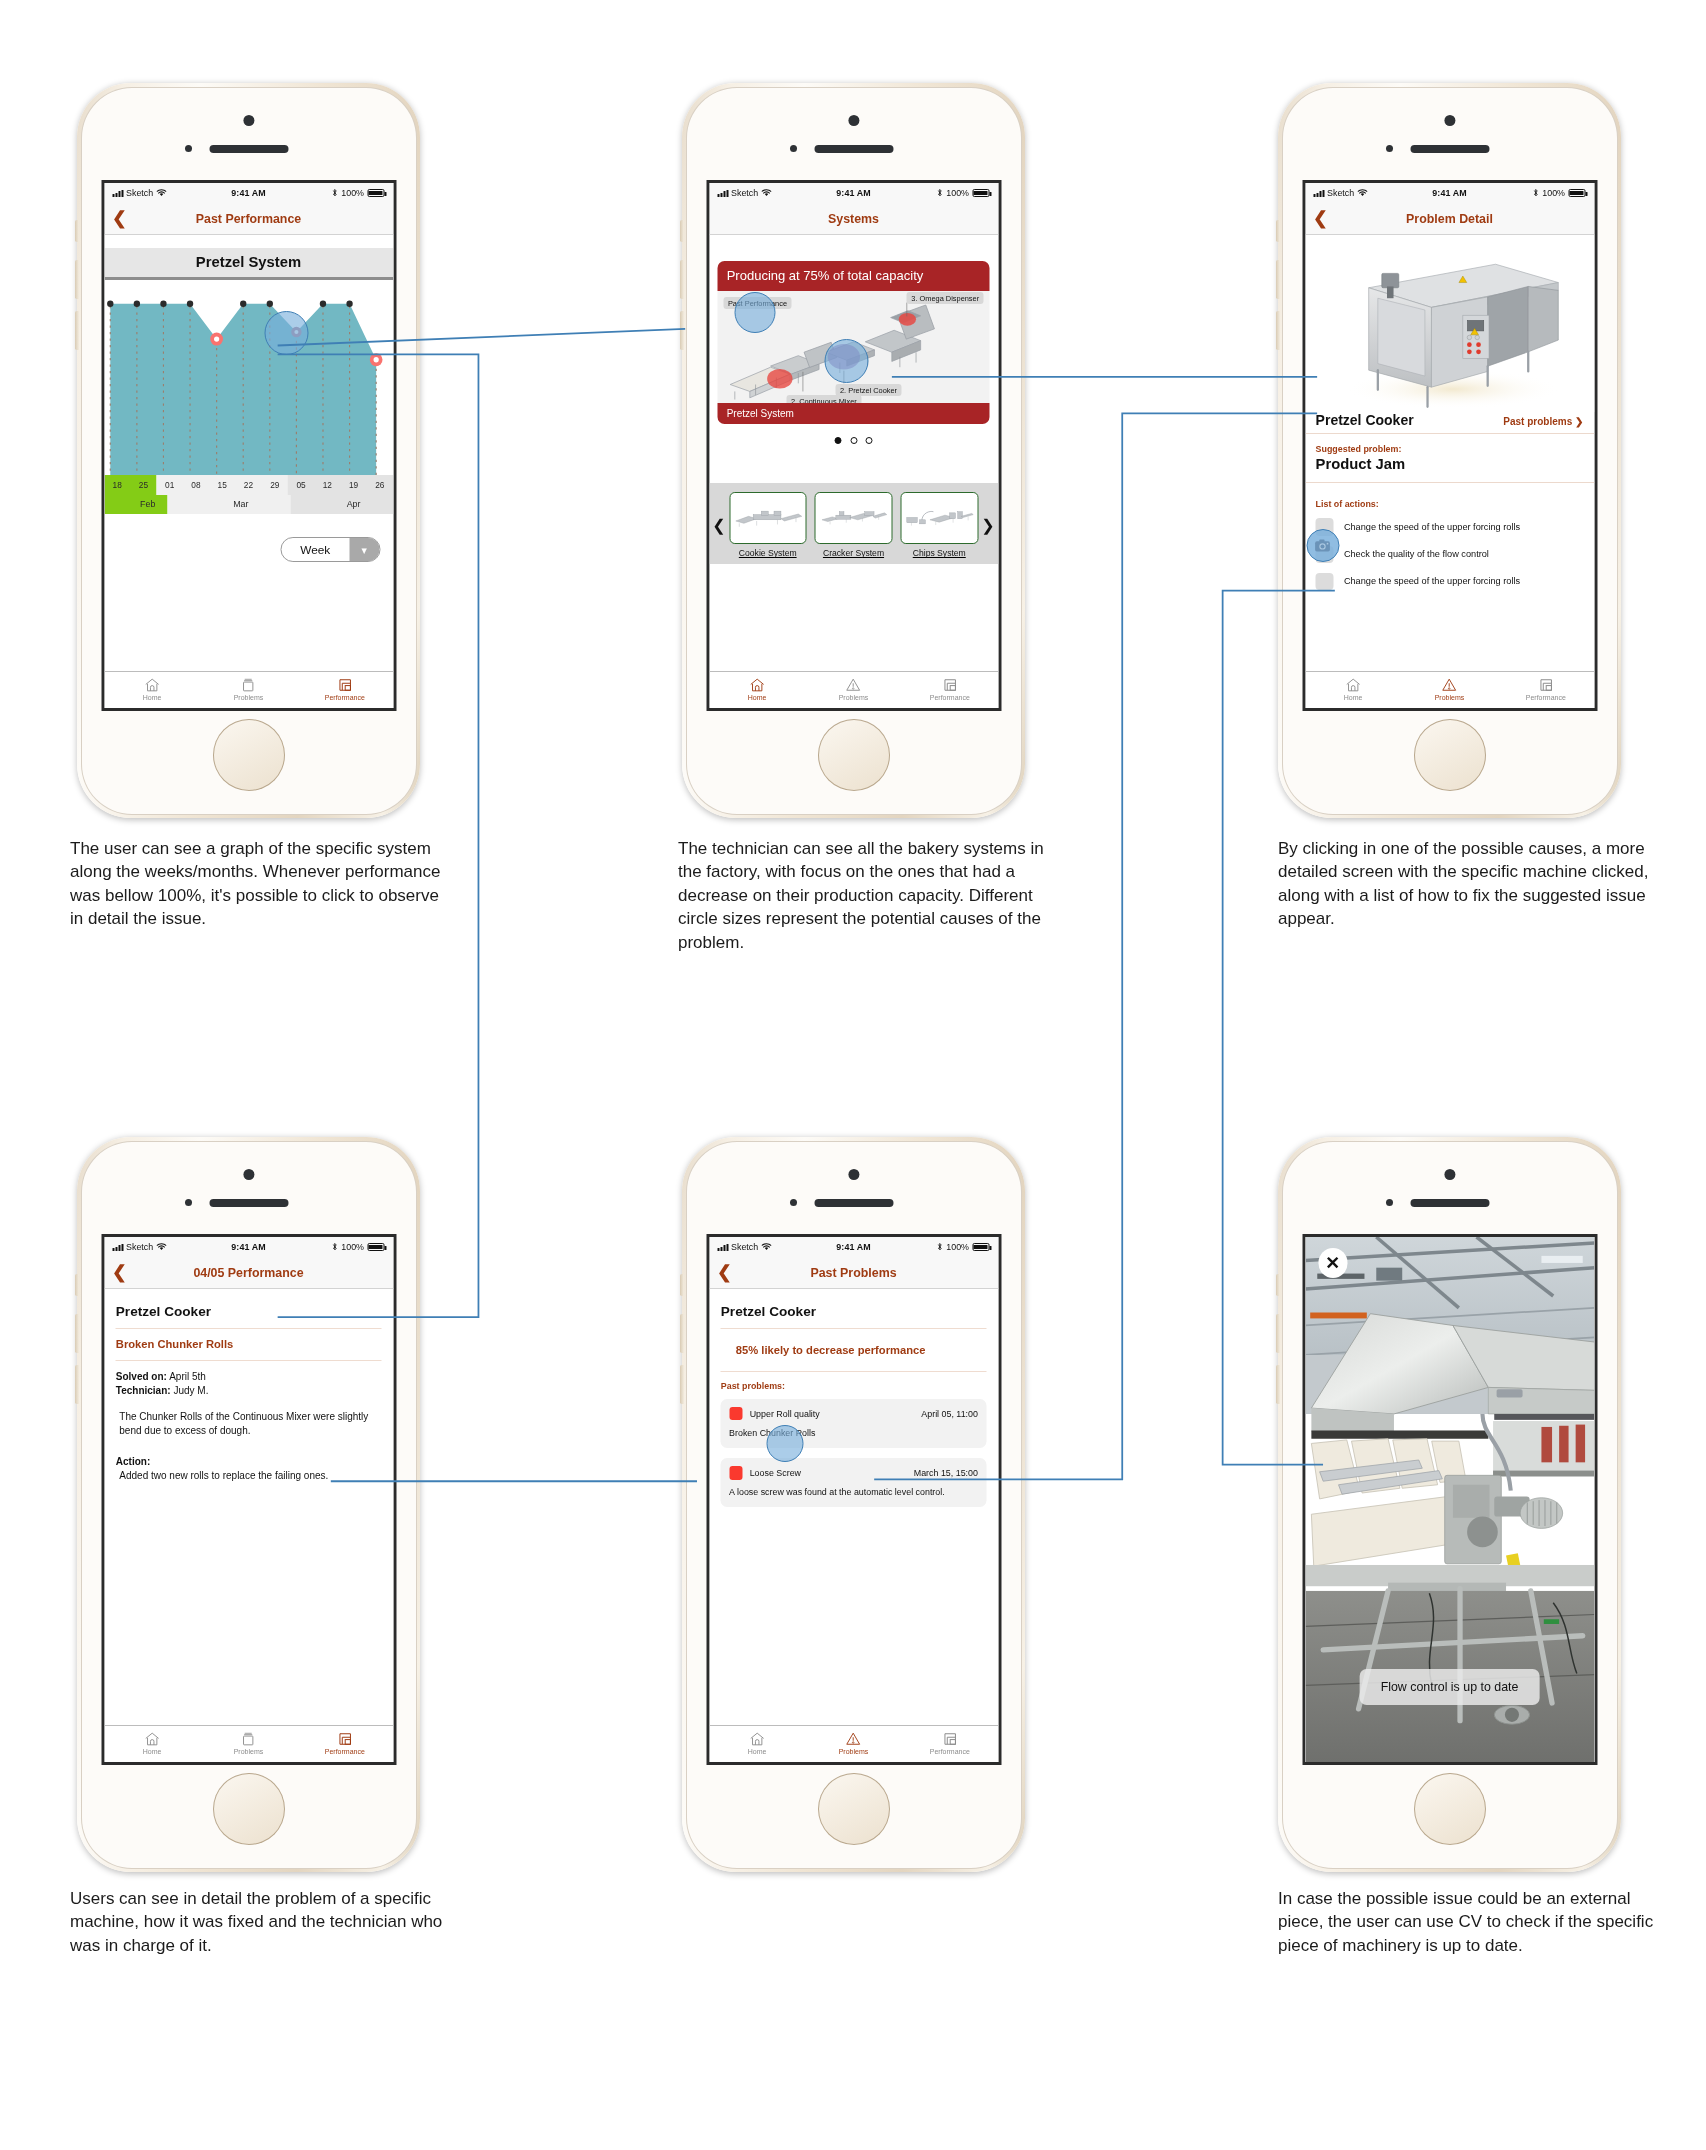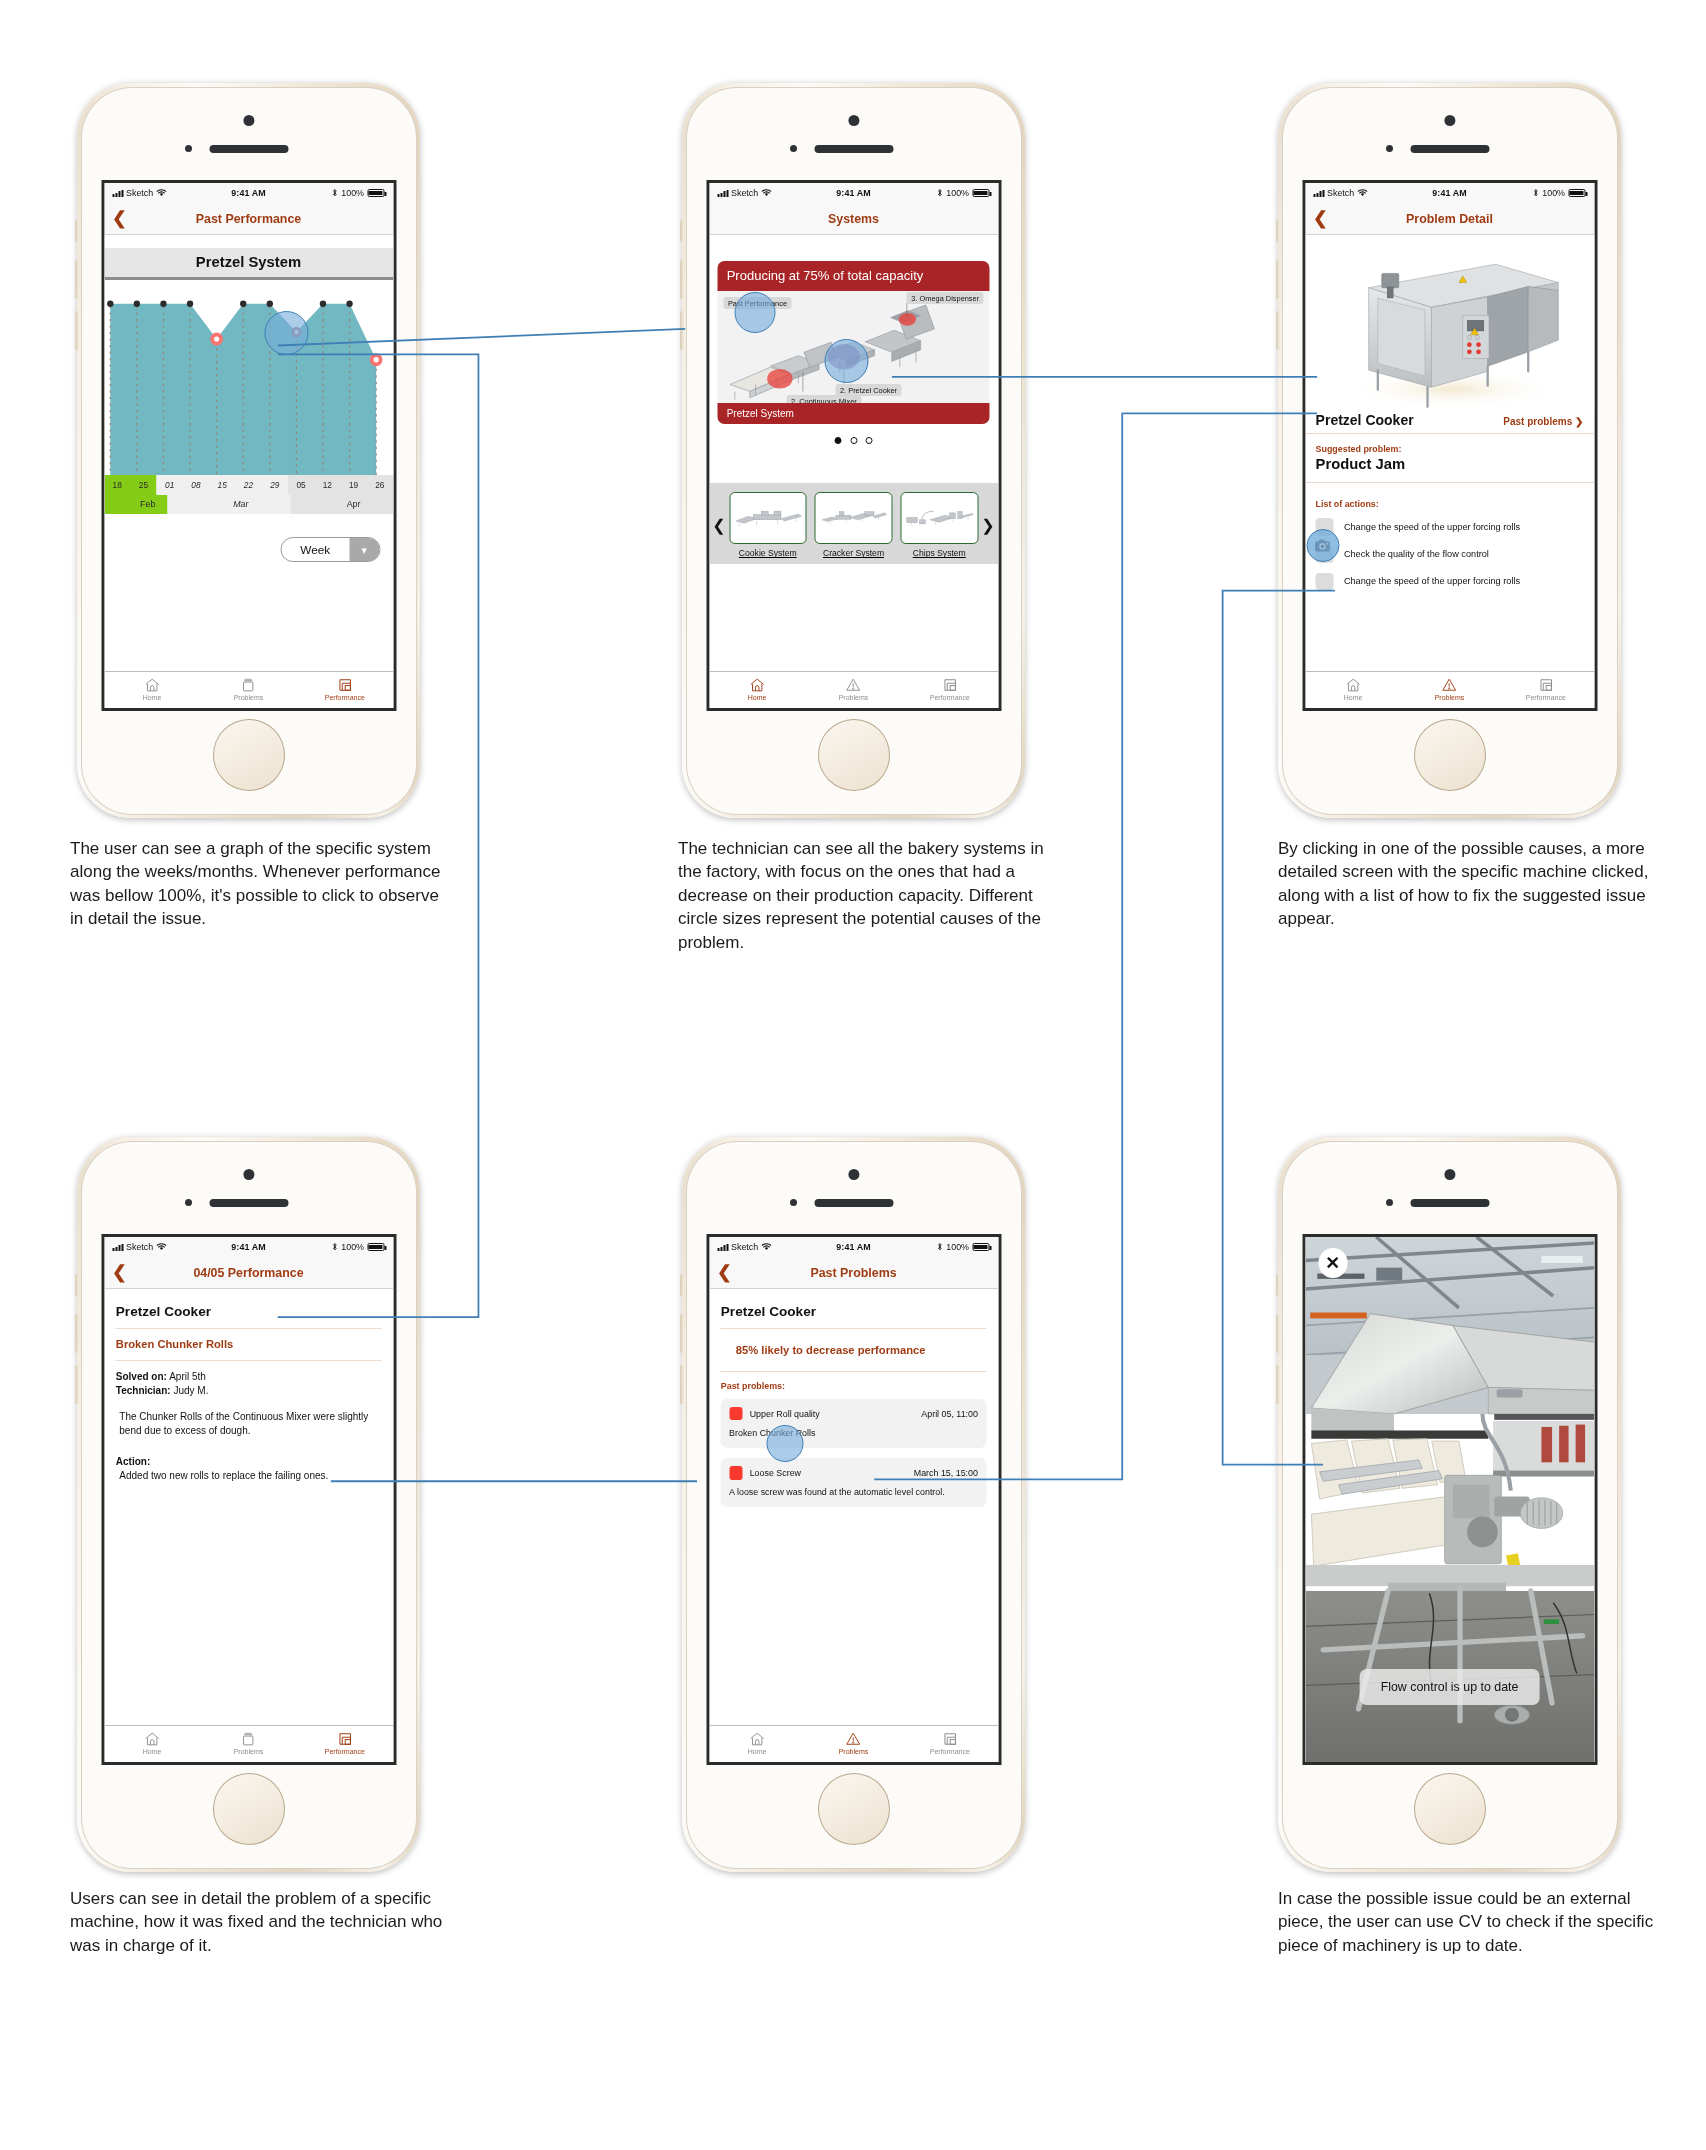--- a/index.html
+++ b/index.html
@@ -101,21 +101,21 @@
   
   .sysband {
     background:#e6e6e6; text-align:center; font-size:14.8px; font-weight:bold; color:#111;
     padding:6.5px 0 6.5px; border-bottom:3.5px solid #8d8d8d;
   }
   .sysband-pad { height:13px; background:#fff; }
   .chart-area { position:relative; height:195px; background:#fff; }
   .chart-svg { display:block; width:100%; height:100%; }
   .axis-row { display:flex; height:20px; font-size:8.3px; color:#2a2a2a; }
   .axis-row .seg { display:flex; align-items:center; justify-content:space-around; }
-  .axis-m1 { background:#84cc16; } .axis-m2 { background:#f0f0f0;font-style:italic; } .axis-m3 { background:#e3e3e3; }
+  .axis-m1 { background:#84cc16; } .axis-m2 { background:#f0f0f0; } .axis-m3 { background:#e3e3e3; }
   .axis-row2 { display:flex; height:19px; font-size:8.9px; color:#2a2a2a; }
   .axis-row2 .seg { display:flex; align-items:center; justify-content:center;padding-left:24px; }
   .picker-wrap { padding:23.6px 13px 0; display:flex; justify-content:flex-end; }
   .picker {
     display:flex; align-items:stretch; height:25px; width:100px;
     border:0.6px solid #9a9a9a; border-radius:12.4px; overflow:hidden; background:#fff; cursor:pointer;
   }
   .picker-label { flex:1; display:flex; align-items:center; justify-content:center; font-size:11.8px; color:#111; }
   .picker-arrow { width:29.5px; background:#a9a9a9; display:flex; align-items:center; justify-content:center; color:#fff; font-size:10.6px; }
 

